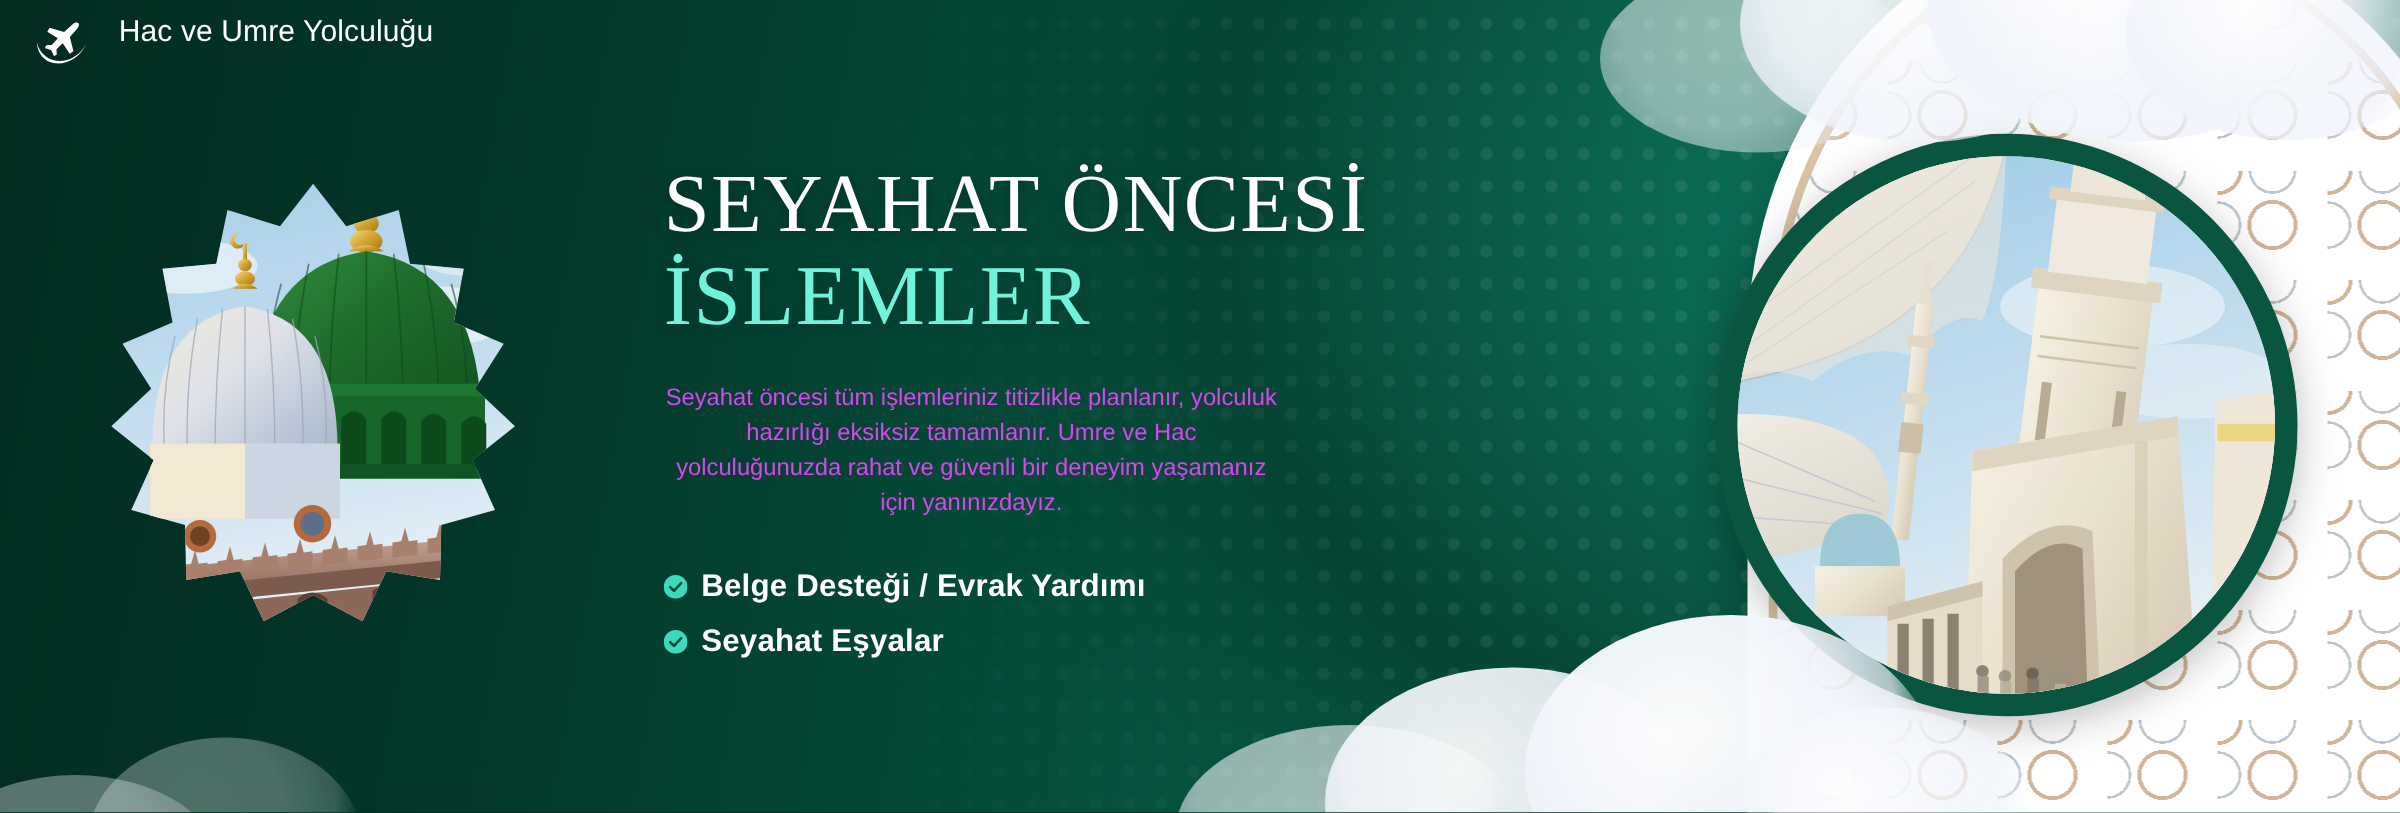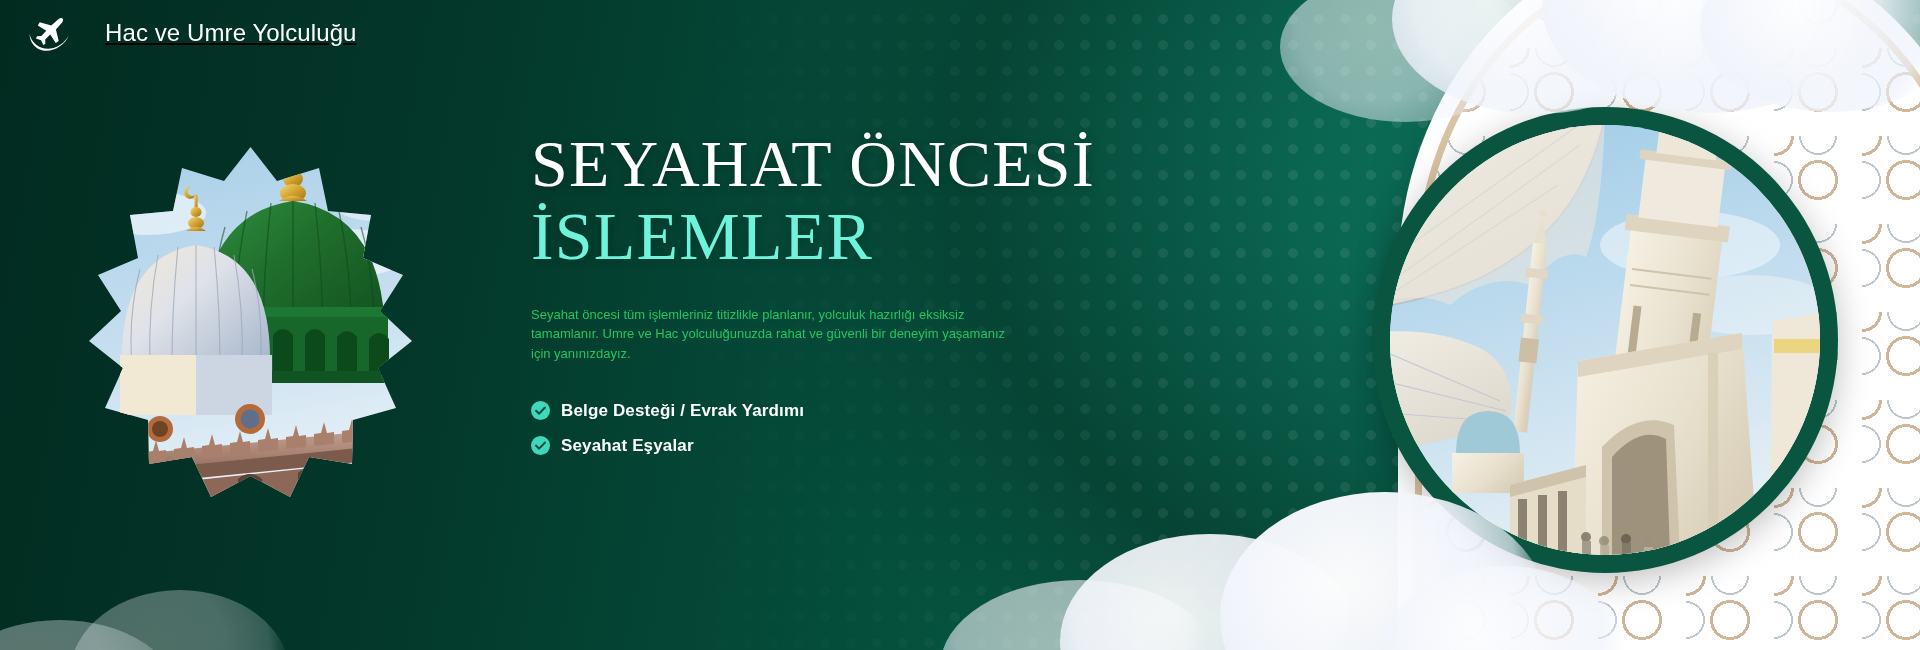--- a/index.html
+++ b/index.html
@@ -131,24 +131,22 @@
     overflow: hidden;
     background: #cfe4f2;
   }
 
   
   .logo {
     position: absolute;
     left: 25px;
     top: 12px;
     display: flex;
-    align-items: center;
-    gap: 32px;
+    gap: 22px;
     z-index: 40;
-    text-decoration: underline;
   }
   .logo-mark { width: 48px; height: 42px; display: block; }
   .logo-text {
     color: #ffffff;
     font-size: 24px;
     font-weight: 400;
     letter-spacing: .1px;
     white-space: nowrap;
   }
 
@@ -178,40 +176,41 @@
     letter-spacing: 1.2px;
     color: #6ff4db;
     margin: 6px 0 0 0;
     font-weight: 400;
     text-shadow: 0 2px 10px rgba(0,0,0,0.22);
     white-space: nowrap;
   }
   .lede {
     margin: 34px 0 0 0;
     width: 492px;
-    color: #22c55e;
-    font-size: 13px;
+    color: #d946ef;
+    font-size: 19px;
     line-height: 1.47;
     font-weight: 400;
+    text-align: center;
   }
   .feature-list {
     list-style: none;
     margin: 38px 0 0 0;
     padding: 0;
   }
   .feature-item {
     display: flex;
     align-items: center;
     gap: 11px;
     margin-bottom: 15px;
   }
   .check-icon { width: 19px; height: 19px; flex: 0 0 19px; display: block; }
   .feature-label {
     color: #ffffff;
-    font-size: 17px;
+    font-size: 25px;
     font-weight: 700;
     letter-spacing: .15px;
     white-space: nowrap;
   }
 </style>
 </head>
 <body>
 
 <div class="banner">
 

